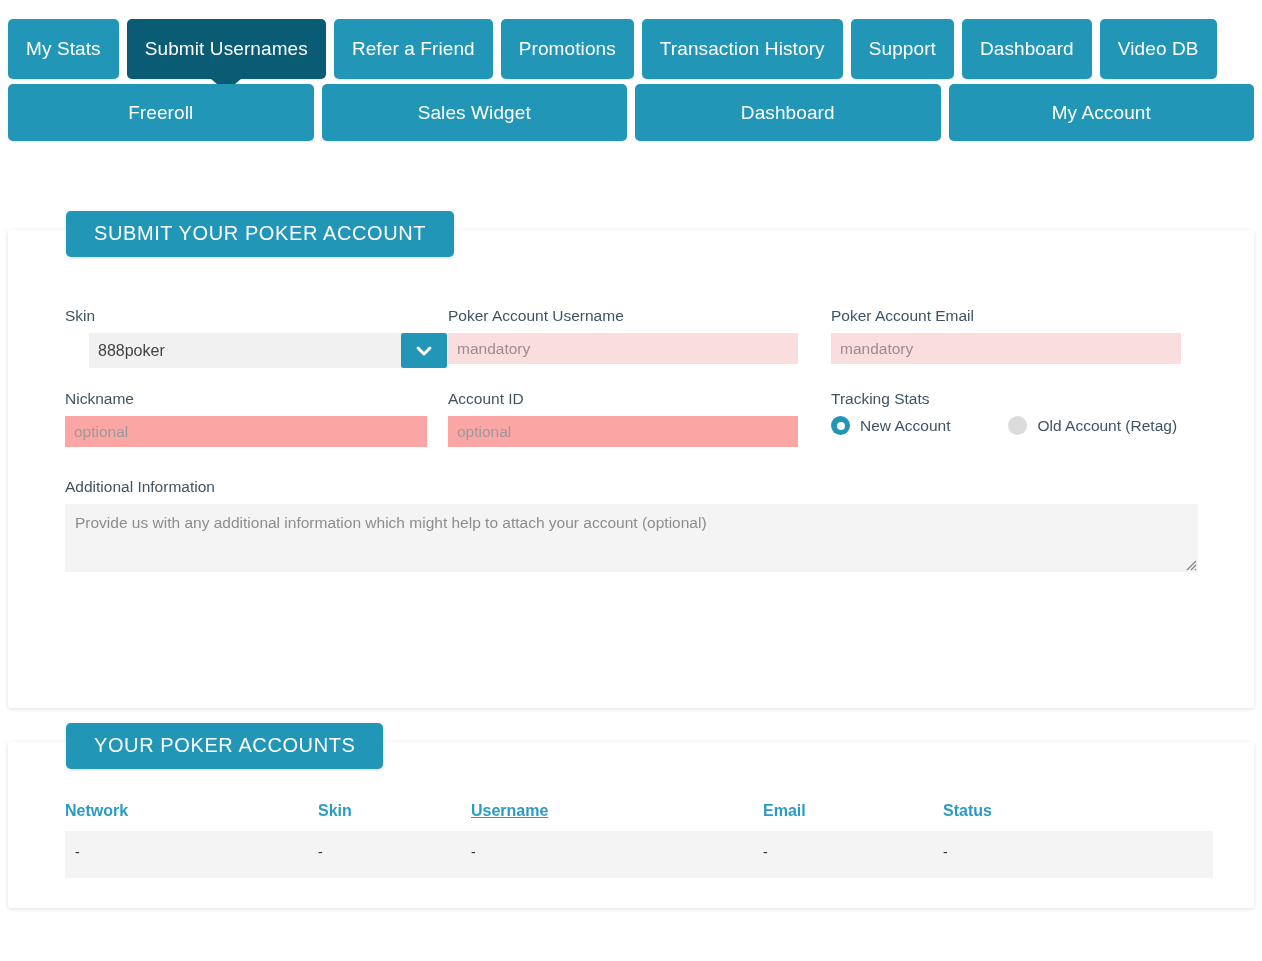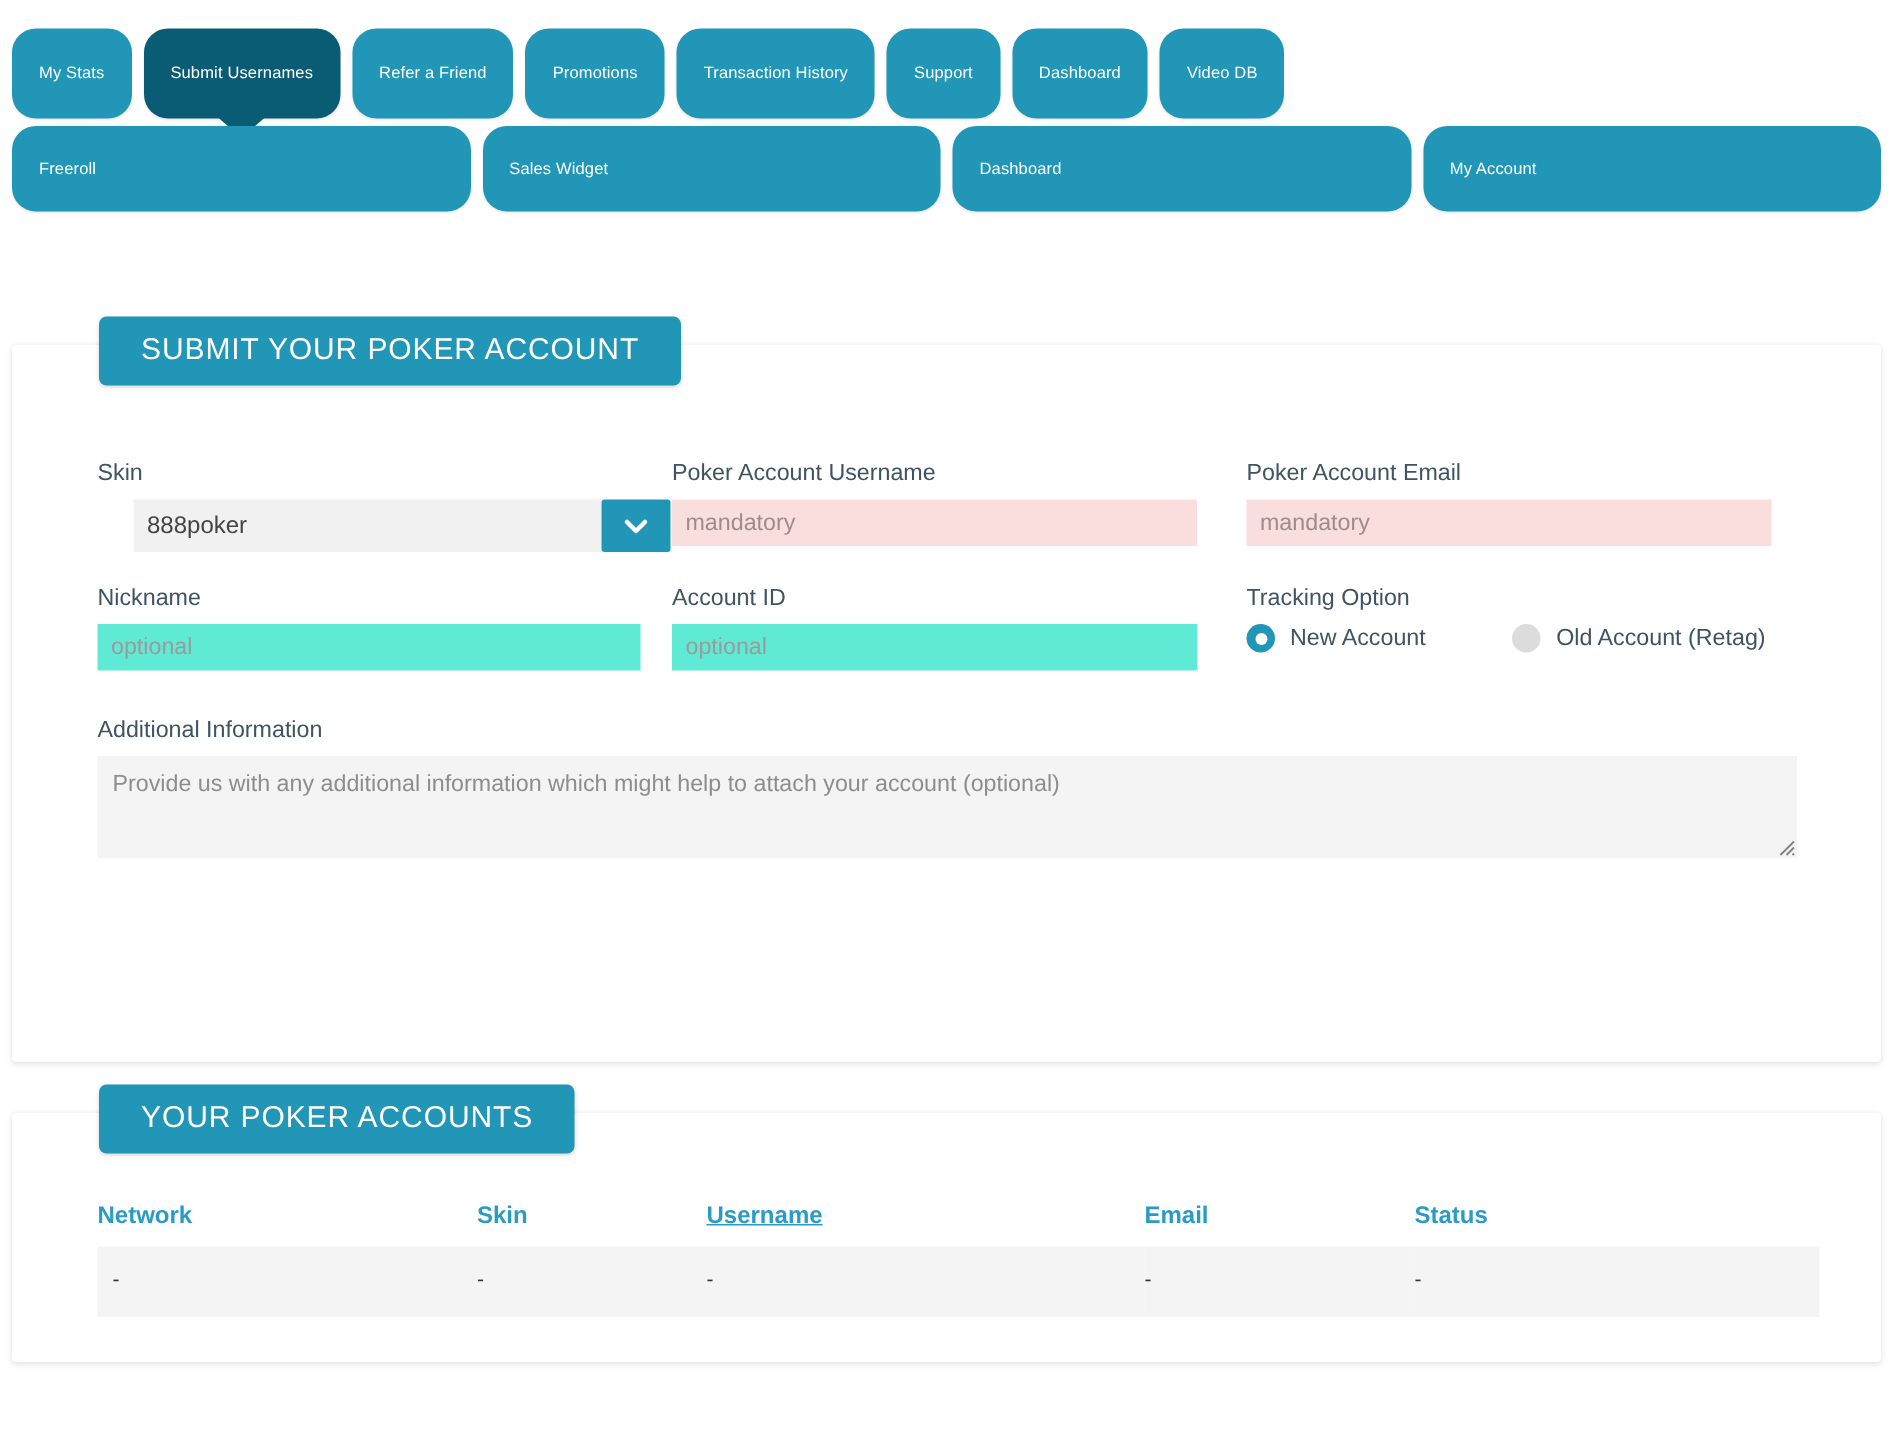--- a/index.html
+++ b/index.html
@@ -15,24 +15,24 @@
 
   
   .nav-row { display: flex; gap: 8px; padding: 0 8px; }
   .nav-row.row1 { padding-top: 19px; }
   .nav-row.row2 { margin-top: 5px; }
 
   .nav-btn {
     background: #2196b6;
     color: #ffffff;
     border: none;
-    border-radius: 16px;
+    border-radius: 5px;
     height: 60px;
-    display: flex; align-items: center; 
-    font-size: 11px;
+    display: flex; align-items: center; justify-content: center;
+    font-size: 19px;
     letter-spacing: .1px;
     cursor: pointer;
     padding: 0 18px;
     white-space: nowrap;
     position: relative;
     box-shadow: 0 1px 2px rgba(0,0,0,.10);
   }
   .nav-btn.active {
     background: #0a5c74;
   }
@@ -86,21 +86,21 @@
     display: block;
     font-size: 15.5px;
     color: #3f5463;
     margin-bottom: 8px;
     white-space: nowrap;
   }
   .row2-gap { height: 22px; }
 
   .txt {
     height: 31px;
-    background: #5eead4;
+    background: #fca5a5;
     border: none;
     outline: none;
     width: 350px;
     padding: 0 9px;
     font-size: 15.5px;
     color: #555;
     font-family: "Liberation Sans", sans-serif;
     border-radius: 0;
   }
   .txt::placeholder { color: #9b9b9b; opacity: 1; }
@@ -292,21 +292,21 @@
           <label class="field-label">Nickname</label>
           <input class="txt narrow" type="text" placeholder="optional" style="">
         </div>
 
         <div class="field">
           <label class="field-label">Account ID</label>
           <input class="txt" type="text" placeholder="optional" style="">
         </div>
 
         <div class="field">
-          <label class="field-label">Tracking Option</label>
+          <label class="field-label">Tracking Stats</label>
           <div class="radio-line">
             <div class="radio-item">
               <span class="radio"></span>
               <span class="radio-label">New Account</span>
             </div>
             <div class="radio-item">
               <span class="radio off"></span>
               <span class="radio-label">Old Account (Retag)</span>
             </div>
           </div>

